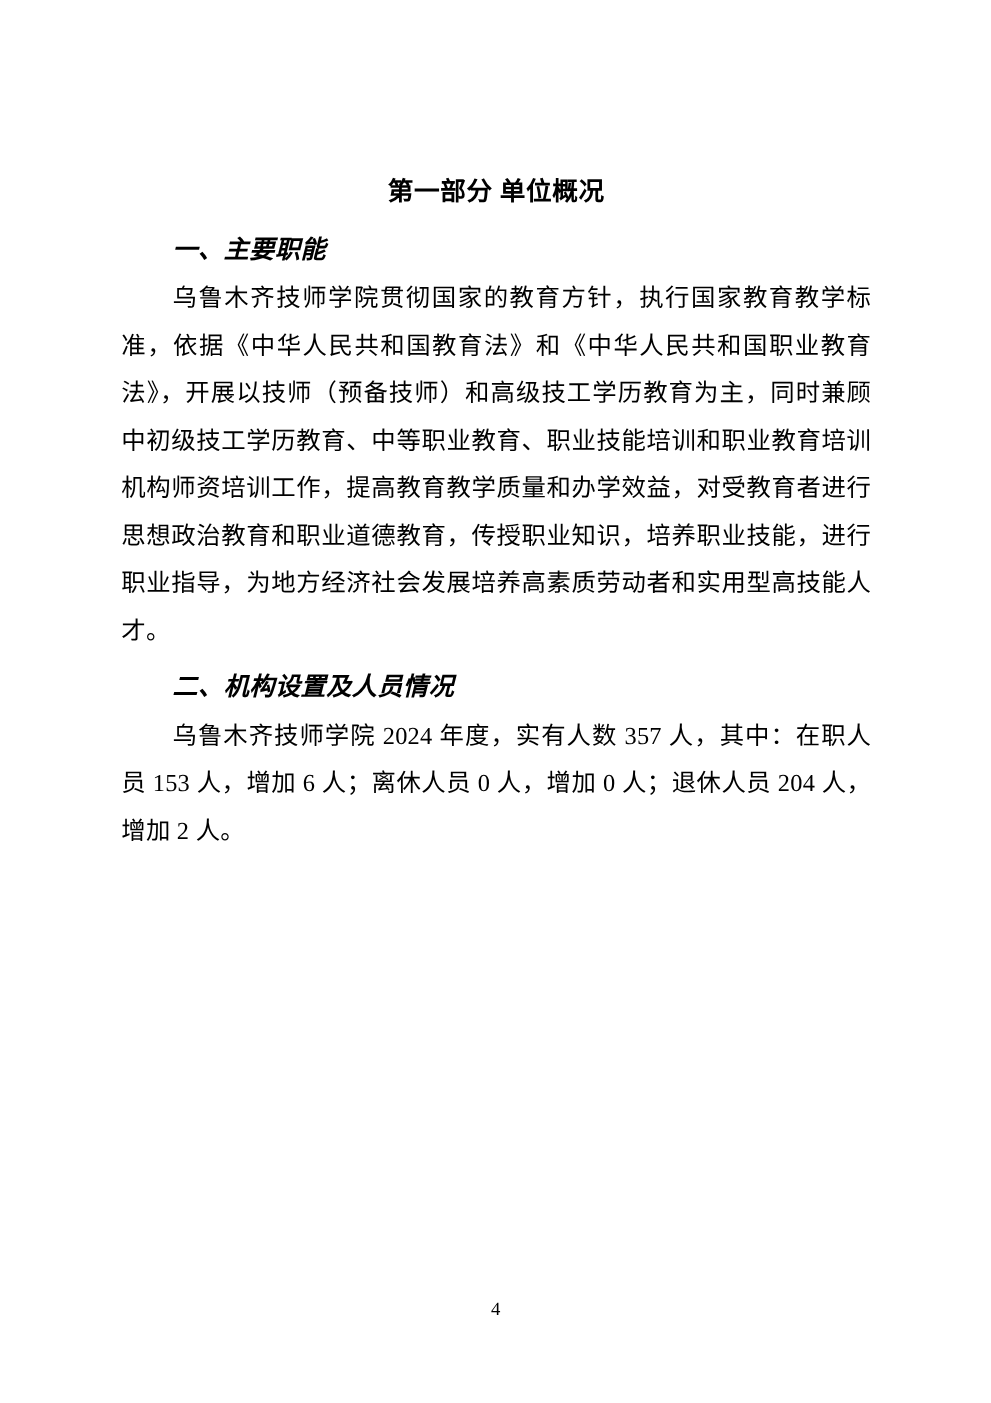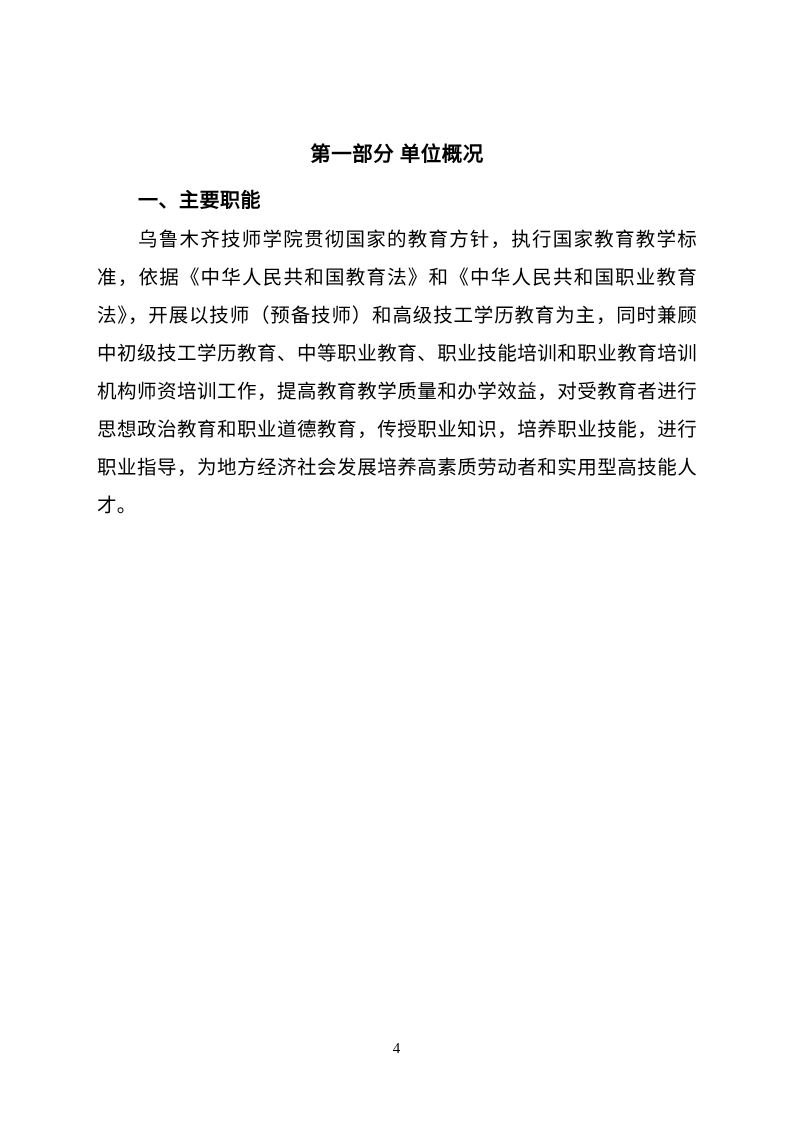--- a/index.html
+++ b/index.html
@@ -39,20 +39,21 @@
     margin: 0 0 16px 0;
     font-family: "Liberation Serif", "DejaVu Serif", serif;
   }
   .section-heading {
     font-size: 20px;
     font-weight: bold;
     line-height: 1.5;
     margin: 10px 0 6px 0;
     text-indent: 41px;
     letter-spacing: 0.5px;
+    font-style: italic;
   }
   .para {
     font-size: 19.5px;
     line-height: 38px;
     margin: 0 0 2px 0;
     text-indent: 41px;
     text-align: justify;
     text-justify: inter-ideograph;
     letter-spacing: 0.2px;
     font-family: Liberation Serif, serif;
@@ -72,19 +73,21 @@
 
 <div class="page">
   <div class="content">
 
     <div class="doc-title">第一部分  单位概况</div>
 
     <div class="section-heading">一、主要职能</div>
 
     <p class="para">乌鲁木齐技师学院贯彻国家的教育方针，执行国家教育教学标准，依据《中华人民共和国教育法》和《中华人民共和国职业教育法》，开展以技师（预备技师）和高级技工学历教育为主，同时兼顾中初级技工学历教育、中等职业教育、职业技能培训和职业教育培训机构师资培训工作，提高教育教学质量和办学效益，对受教育者进行思想政治教育和职业道德教育，传授职业知识，培养职业技能，进行职业指导，为地方经济社会发展培养高素质劳动者和实用型高技能人才。</p>
 
+    <div class="section-heading">二、机构设置及人员情况</div>
 
+    <p class="para">乌鲁木齐技师学院 2024 年度，实有人数 357 人，其中：在职人员 153 人，增加 6 人；离休人员 0 人，增加 0 人；退休人员 204 人，增加 2 人。</p>
 
 
   </div>
 
   <div class="page-number">4</div>
 </div>
 
 </body></html>

